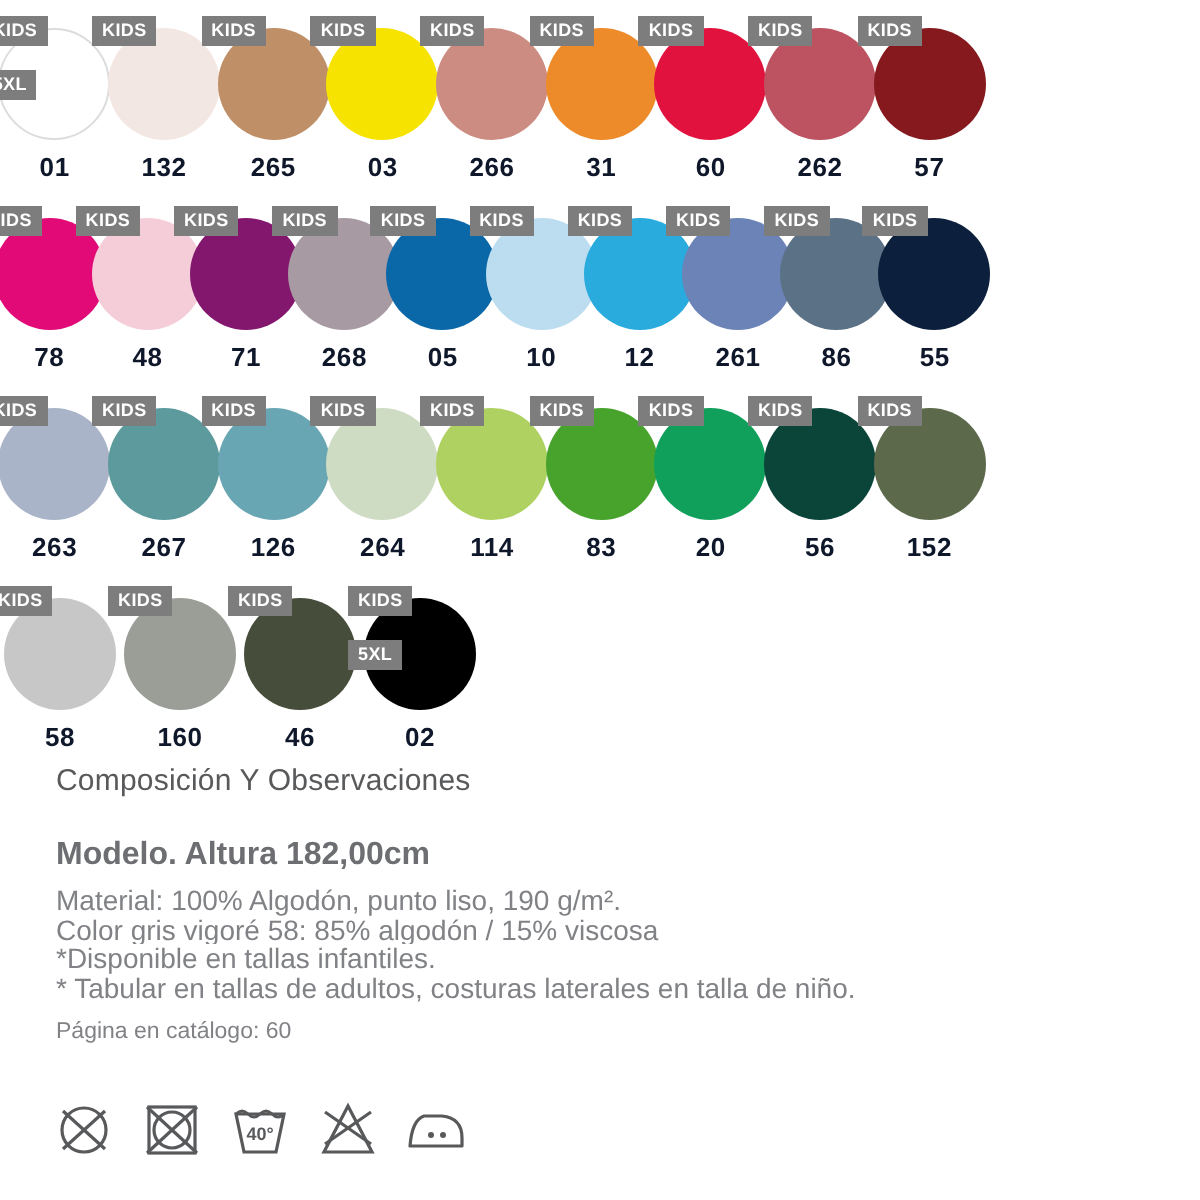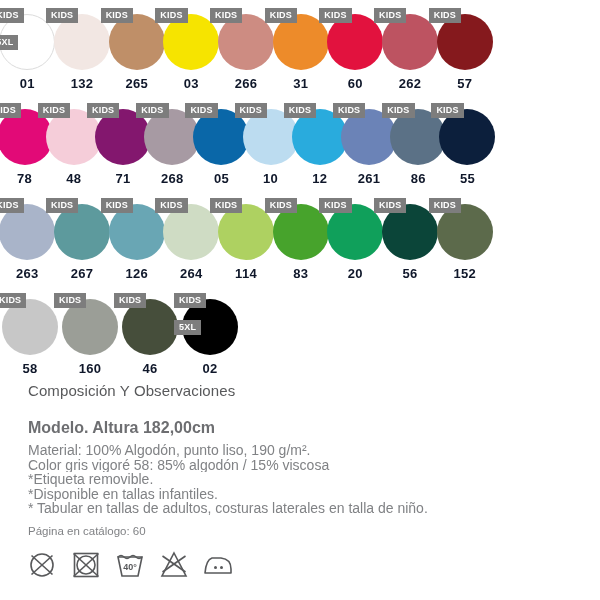--- a/index.html
+++ b/index.html
@@ -377,21 +377,20 @@
       </div>
     </div>
   </div>
 
 <div id="composition">
   <h2 id="composition-title">Composición Y Observaciones</h2>
   <div id="model-line">Modelo. Altura 182,00cm</div>
   <div id="detail-lines">
       <div class="detail-line">Material: 100% Algodón, punto liso, 190 g/m².</div>
       <div class="detail-line">Color gris vigoré 58: 85% algodón / 15% viscosa</div>
-      <div class="detail-line">*Etiqueta removible.</div>
       <div class="detail-line">*Disponible en tallas infantiles.</div>
       <div class="detail-line">* Tabular en tallas de adultos, costuras laterales en talla de niño.</div>
     </div>
   <div id="catalog-page">Página en catálogo: 60</div>
 </div>
 
 <div id="care-symbols">
 
   <svg class="care-symbol" viewBox="0 0 34 34">
     <circle cx="17" cy="17" r="11" fill="none" stroke="#58595b" stroke-width="1.6"></circle>

